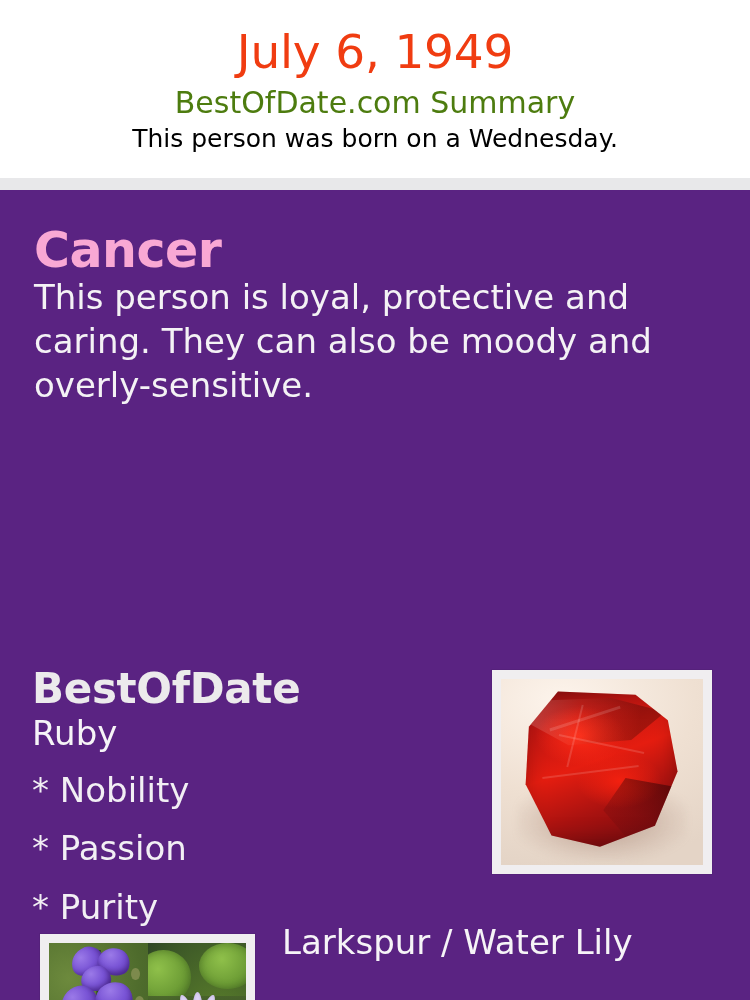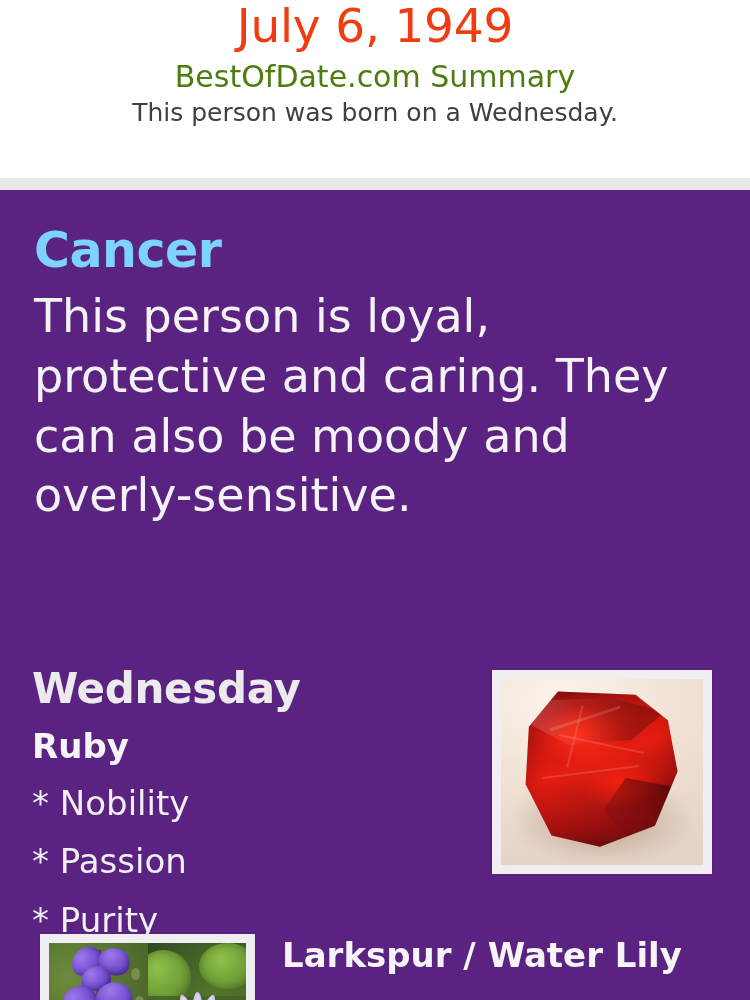--- a/index.html
+++ b/index.html
@@ -10,39 +10,40 @@
     font-family: "DejaVu Sans", "Liberation Sans", sans-serif;
     background: #ffffff;
   }
 
   
   .header {
     width: 750px;
     height: 178px;
     background: #ffffff;
     text-align: center;
+    padding-top: 26px;
   }
   .date-title {
     font-size: 47px;
     font-weight: 400;
     color: #f03c11;
     line-height: 1.12;
     letter-spacing: -0.2px;
   }
   .site-summary {
     font-size: 30px;
     font-weight: 400;
     color: #4d7c0f;
     line-height: 1.22;
     margin-top: 6px;
   }
   .born-line {
     font-size: 25px;
     font-weight: 400;
-    color: #404040;
+    color: #000000;
     line-height: 1.22;
     margin-top: 3px;
   }
   .divider-band {
     width: 750px;
     height: 12px;
     background: #e8e8ea;
   }
 
   
@@ -51,30 +52,29 @@
     height: 810px;
     background: #5a2382;
     position: relative;
     overflow: hidden;
   }
 
   .zodiac-block { padding: 36px 34px 0 34px; }
   .zodiac-name {
     font-size: 49px;
     font-weight: bold;
-    color: #7dd3fc;
+    color: #f9a8d4;
     line-height: 1.0;
     letter-spacing: -0.5px;
   }
   .zodiac-desc {
-    font-size: 46px;
+    font-size: 34px;
     font-weight: 400;
     color: #f4f2f5;
     line-height: 1.3;
-    margin-top: 12px;
     max-width: 640px;
   }
 
   
   .stone-row {
     position: absolute;
     top: 470px;
     left: 0;
     width: 750px;
     height: 240px;
@@ -82,24 +82,24 @@
   .stone-text { position: absolute; left: 32px; top: 8px; width: 440px; }
   .sec-heading {
     font-size: 42px;
     font-weight: bold;
     color: #eceaec;
     line-height: 1.02;
     letter-spacing: -0.3px;
   }
   .sec-value {
     font-size: 34px;
-    font-weight: 700;
+    font-weight: 400;
     color: #f6f4f7;
     line-height: 1.14;
-    margin-top: 16px;
+    margin-top: 3px;
   }
   .sec-list { margin-top: 8px; list-style: none; }
   .sec-list li {
     font-size: 34px;
     font-weight: 400;
     color: #f2eff4;
     line-height: 1.72;
   }
 
   
@@ -281,21 +281,21 @@
 
 <div class="panel">
 
   <div class="zodiac-block">
     <div class="zodiac-name">Cancer</div>
     <div class="zodiac-desc">This person is loyal, protective and caring. They can also be moody and overly-sensitive.</div>
   </div>
 
   <div class="stone-row">
     <div class="stone-text">
-      <div class="sec-heading">Wednesday</div>
+      <div class="sec-heading">BestOfDate</div>
       <div class="sec-value">Ruby</div>
       <ul class="sec-list">
         <li>* Nobility</li>
         <li>* Passion</li>
         <li>* Purity</li>
       </ul>
     </div>
 
     <div class="frame stone-frame">
       <div class="frame-inner">

